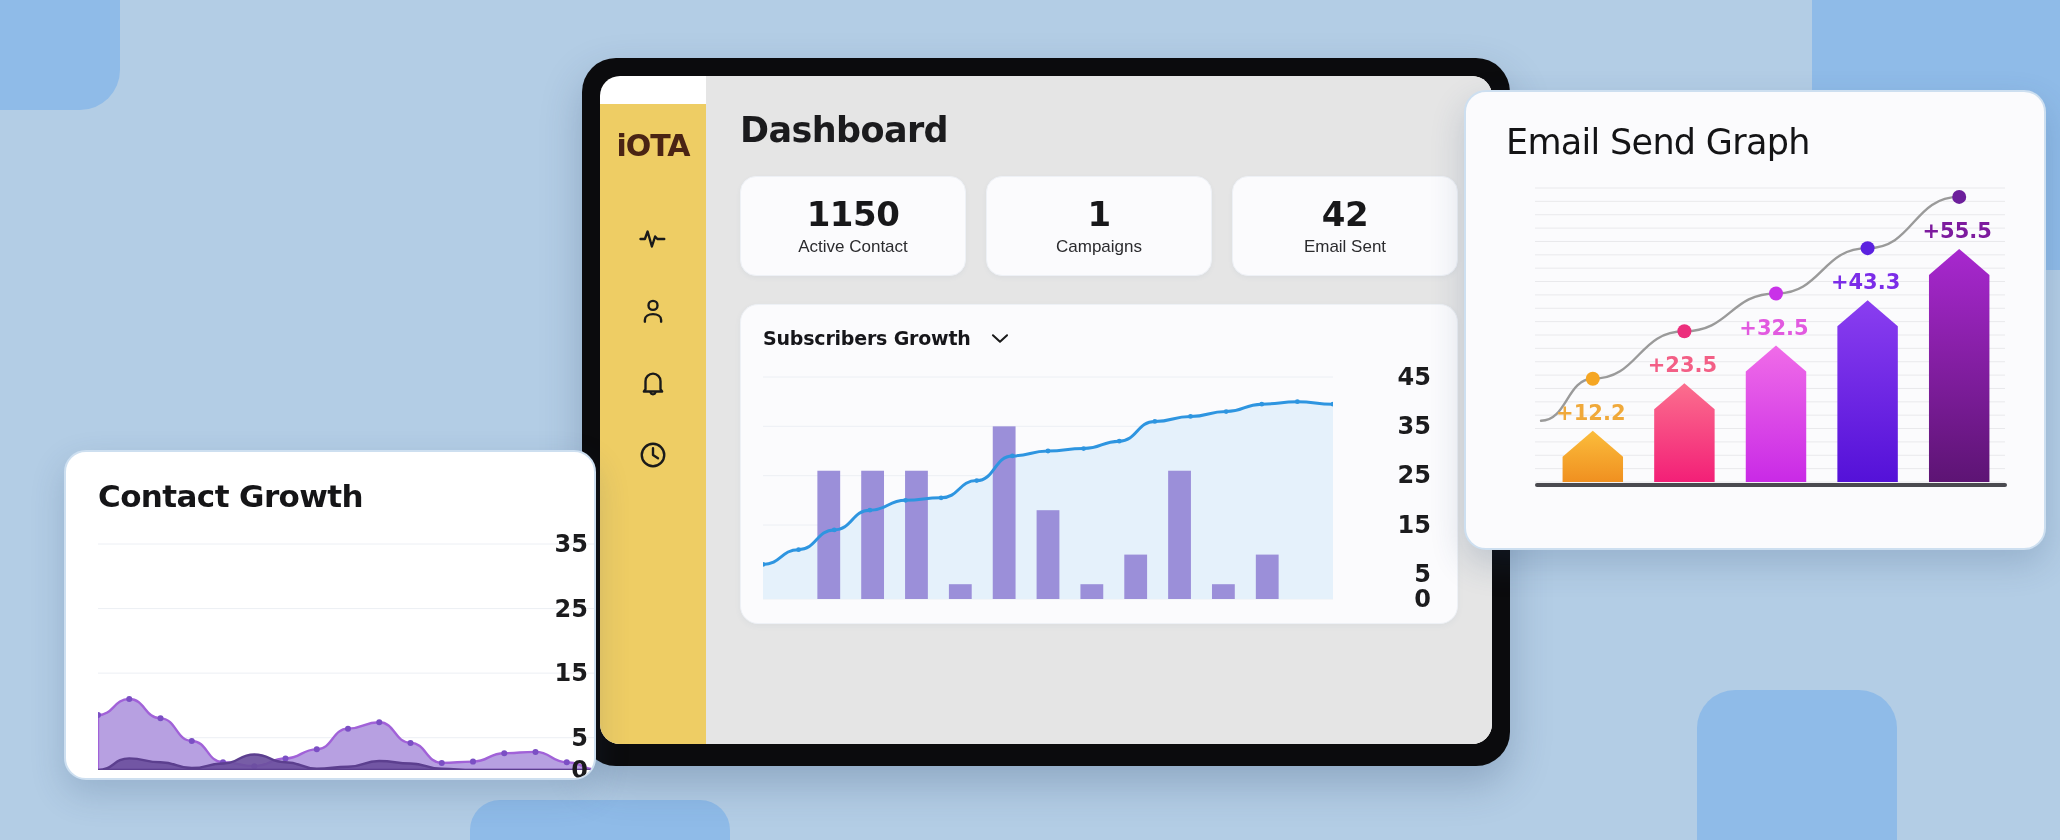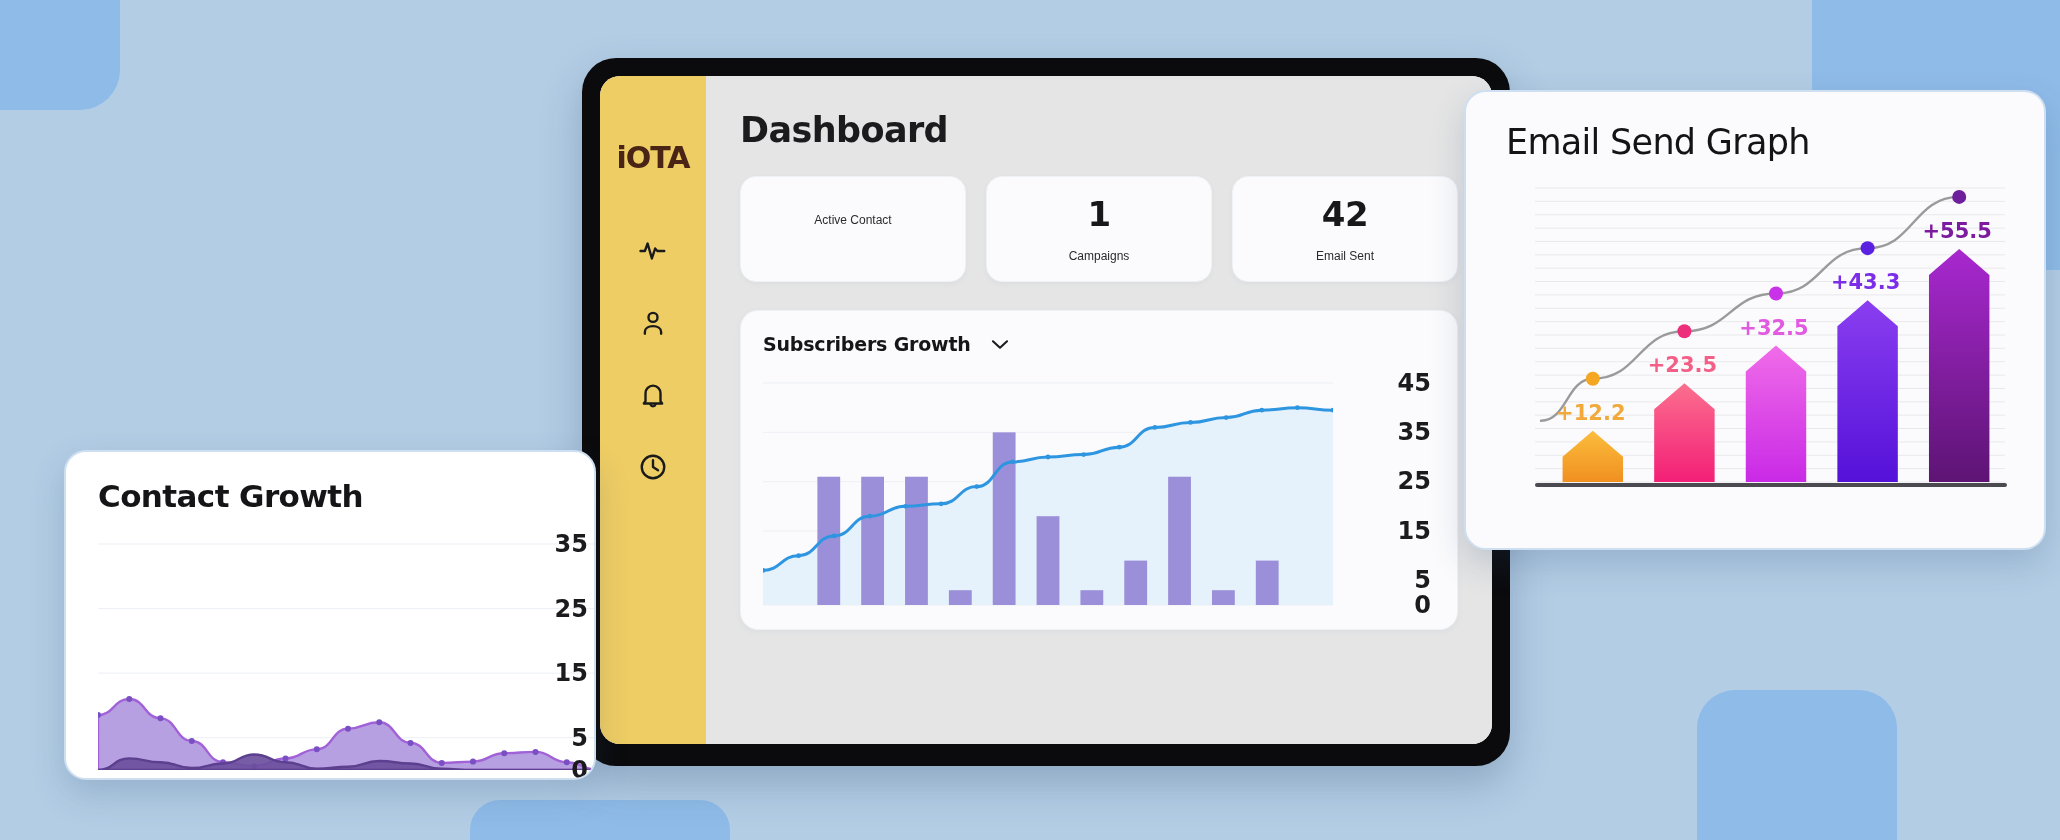--- a/index.html
+++ b/index.html
@@ -42,22 +42,22 @@
     border-radius: 20px;
     overflow: hidden;
     display: flex;
   }
 
   
   #sidebar {
     width: 106px;
     background: #eecd64;
     flex: 0 0 106px;
-    padding-top: 64px;
-    display: flex; flex-direction: column; align-items: center;
+    padding-top: 24px;
+    display: flex; flex-direction: column; align-items: center; margin-top: 28px;
   }
   #sidebar-logo {
     font-size: 30px; font-weight: 800; letter-spacing: -1px;
     color: #4a2414; font-family: "DejaVu Sans", sans-serif;
     margin-bottom: 50px;
   }
   .nav-item {
     width: 52px; height: 52px;
     display: flex; align-items: center; justify-content: center;
     margin-bottom: 20px; cursor: pointer;
@@ -86,21 +86,21 @@
     padding: 20px 10px 18px;
     text-align: center;
     box-shadow: 0 2px 5px rgba(60,90,130,.05);
   }
   .stat-value {
     font-size: 34px; font-weight: 800; color: #18181a;
     letter-spacing: -.5px; line-height: 1.05;
     font-family: "DejaVu Sans", sans-serif;
   }
   .stat-label {
-    font-size: 12px; color: #2b2b2e; margin-top: 16px; font-weight: 500;
+    font-size: 17px; color: #2b2b2e; margin-top: 4px; font-weight: 500;
   }
 
   
   #subscribers-panel {
     background: #fbfbfd;
     border: 1.5px solid #eef1f6;
     border-radius: 18px;
     padding: 20px 20px 0 22px;
     box-shadow: 0 2px 6px rgba(60,90,130,.05);
     height: 320px;
@@ -214,20 +214,21 @@
           </svg>
         </span>
       </div>
     </div>
 
     <div id="main">
       <div id="page-title">Dashboard</div>
 
       <div id="stat-cards">
         <div class="stat-card">
+          <div class="stat-value">1150</div>
           <div class="stat-label">Active Contact</div>
         </div>
         <div class="stat-card">
           <div class="stat-value">1</div>
           <div class="stat-label">Campaigns</div>
         </div>
         <div class="stat-card">
           <div class="stat-value">42</div>
           <div class="stat-label">Email Sent</div>
         </div>

